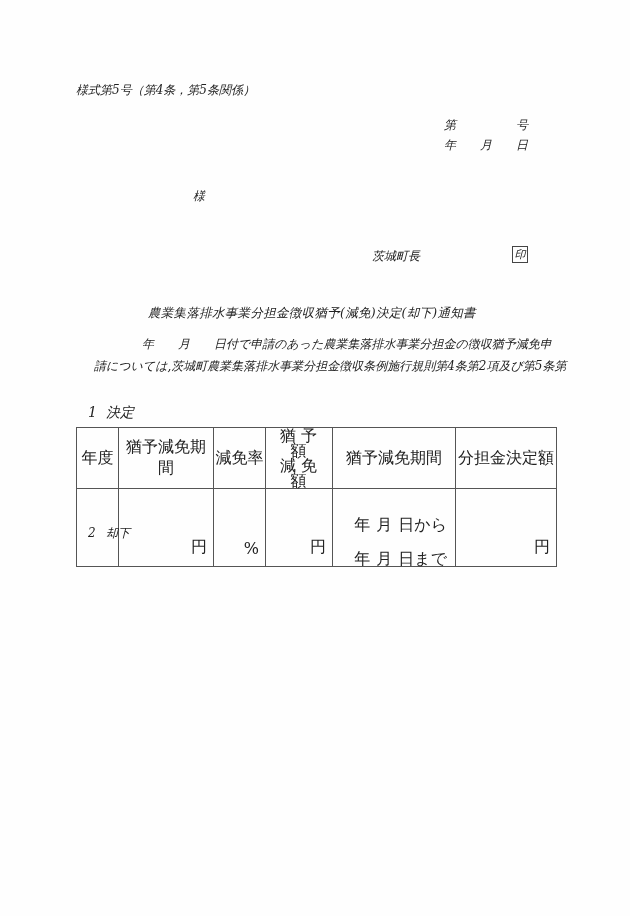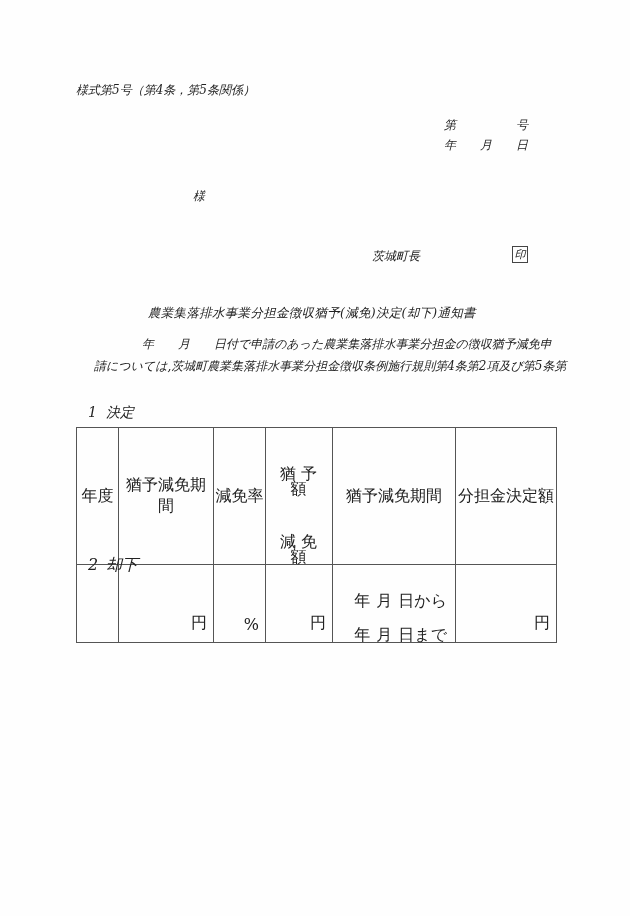--- a/index.html
+++ b/index.html
@@ -25,38 +25,38 @@
       border: 1px solid #444;
       font-size: 11px; line-height: 15px; text-align: center;
     }
     .doc-title { left: 148px; top: 293px; font-size: 12.5px; letter-spacing: 0.3px; margin-top: 12px; }
     .body-text {
       left: 86px; top: 333px; width: 464px;
       white-space: normal; font-size: 12px; line-height: 22px;
     }
     .body-text .line { white-space: nowrap; display: block; margin-left: 8px; }
     .sec1 { left: 88px; top: 404px; font-size: 14px; }
-    .sec2 { left: 88px; top: 555px; font-size: 16px; }
+    .sec2 { left: 88px; top: 525px; font-size: 12px; }
     .sec-num { display: inline-block; width: 18px; }
 
     table.decision {
       position: absolute; left: 76px; top: 427px;
       border-collapse: collapse;
       font-size: 16px;
       table-layout: fixed;
     }
     table.decision th, table.decision td {
       border: 1px solid #555;
       padding: 0;
       font-weight: normal;
     }
     table.decision th { height: 40px; text-align: center; vertical-align: middle; }
     table.decision td { height: 77px; position: relative; }
     .unit { position: absolute; right: 6px; bottom: 8px; }
-    .stacked { line-height: 15px; letter-spacing: 5px; padding-left: 4px; margin-top: 38px; }
+    .stacked { line-height: 15px; letter-spacing: 5px; padding-left: 4px; }
     .period-line { position: absolute; right: 8px; margin-top: 12px; }
     .period-line.from { top: 14px; }
     .period-line.to { top: 48px; }
     .period-line span { display: inline-block; }
     .gap1 { width: 22px; text-align: left; }
     .gap2 { width: 22px; text-align: left; }
   </style>
 </head>
 <body>
 

